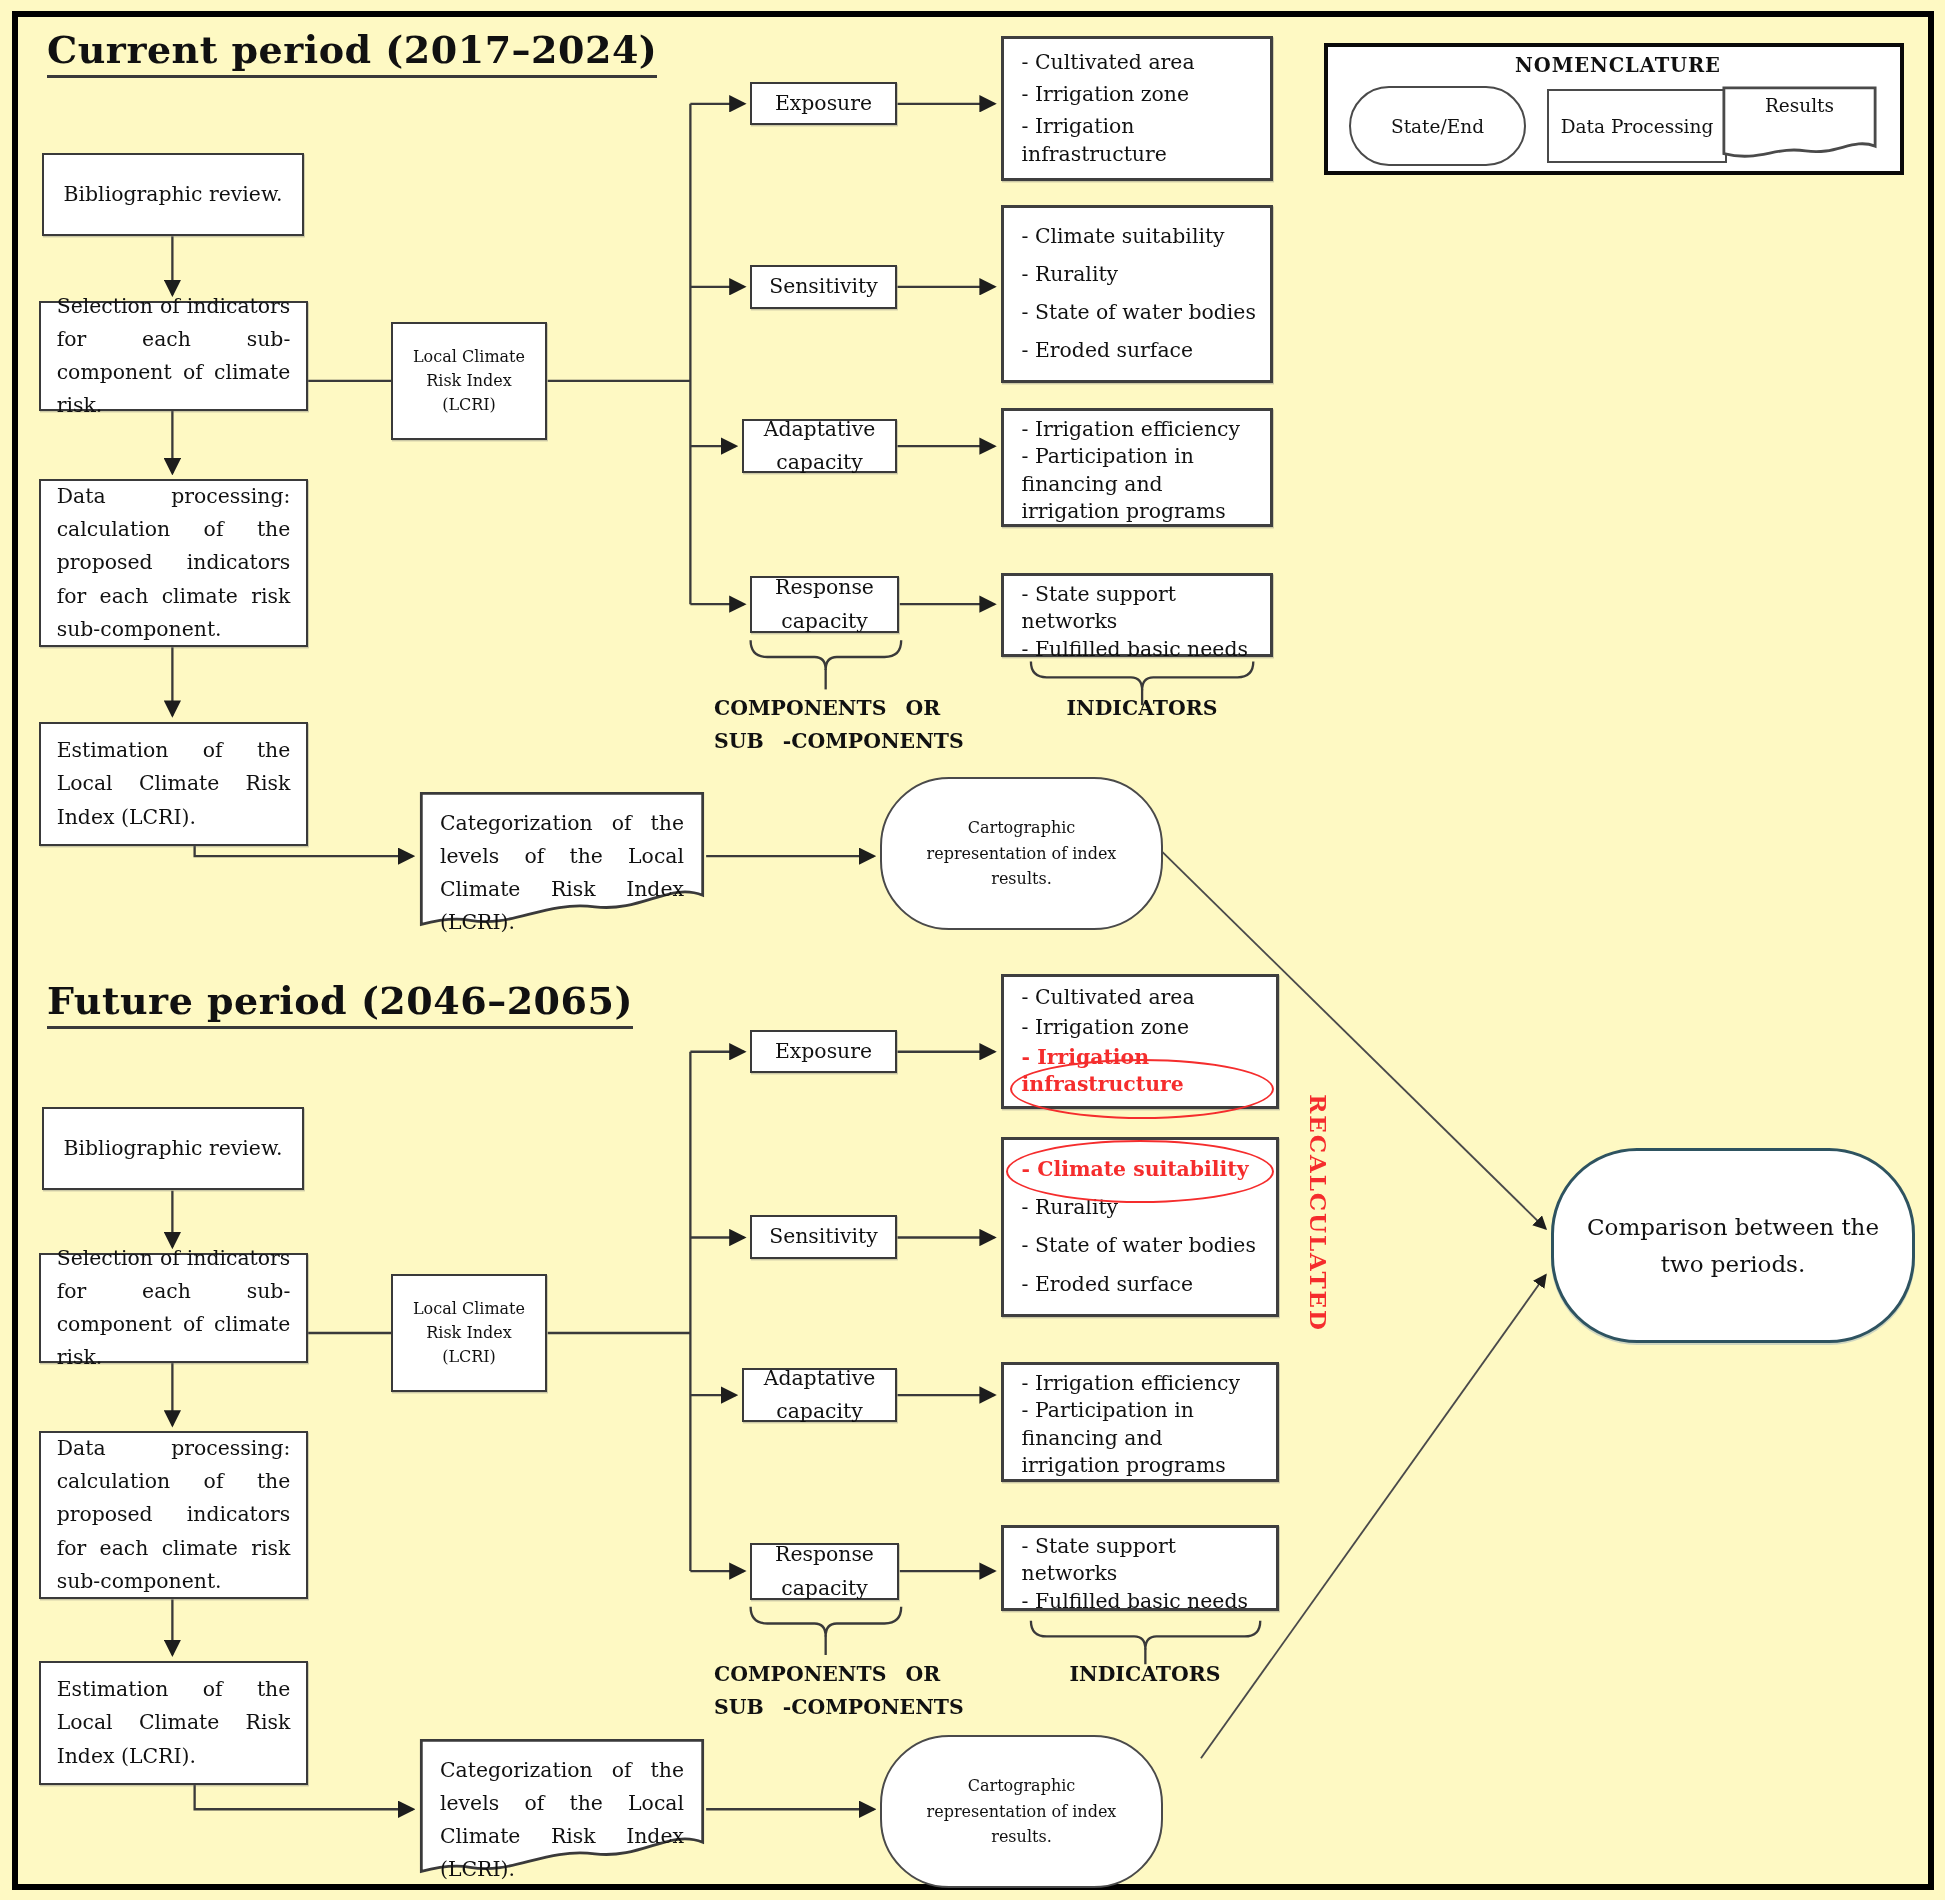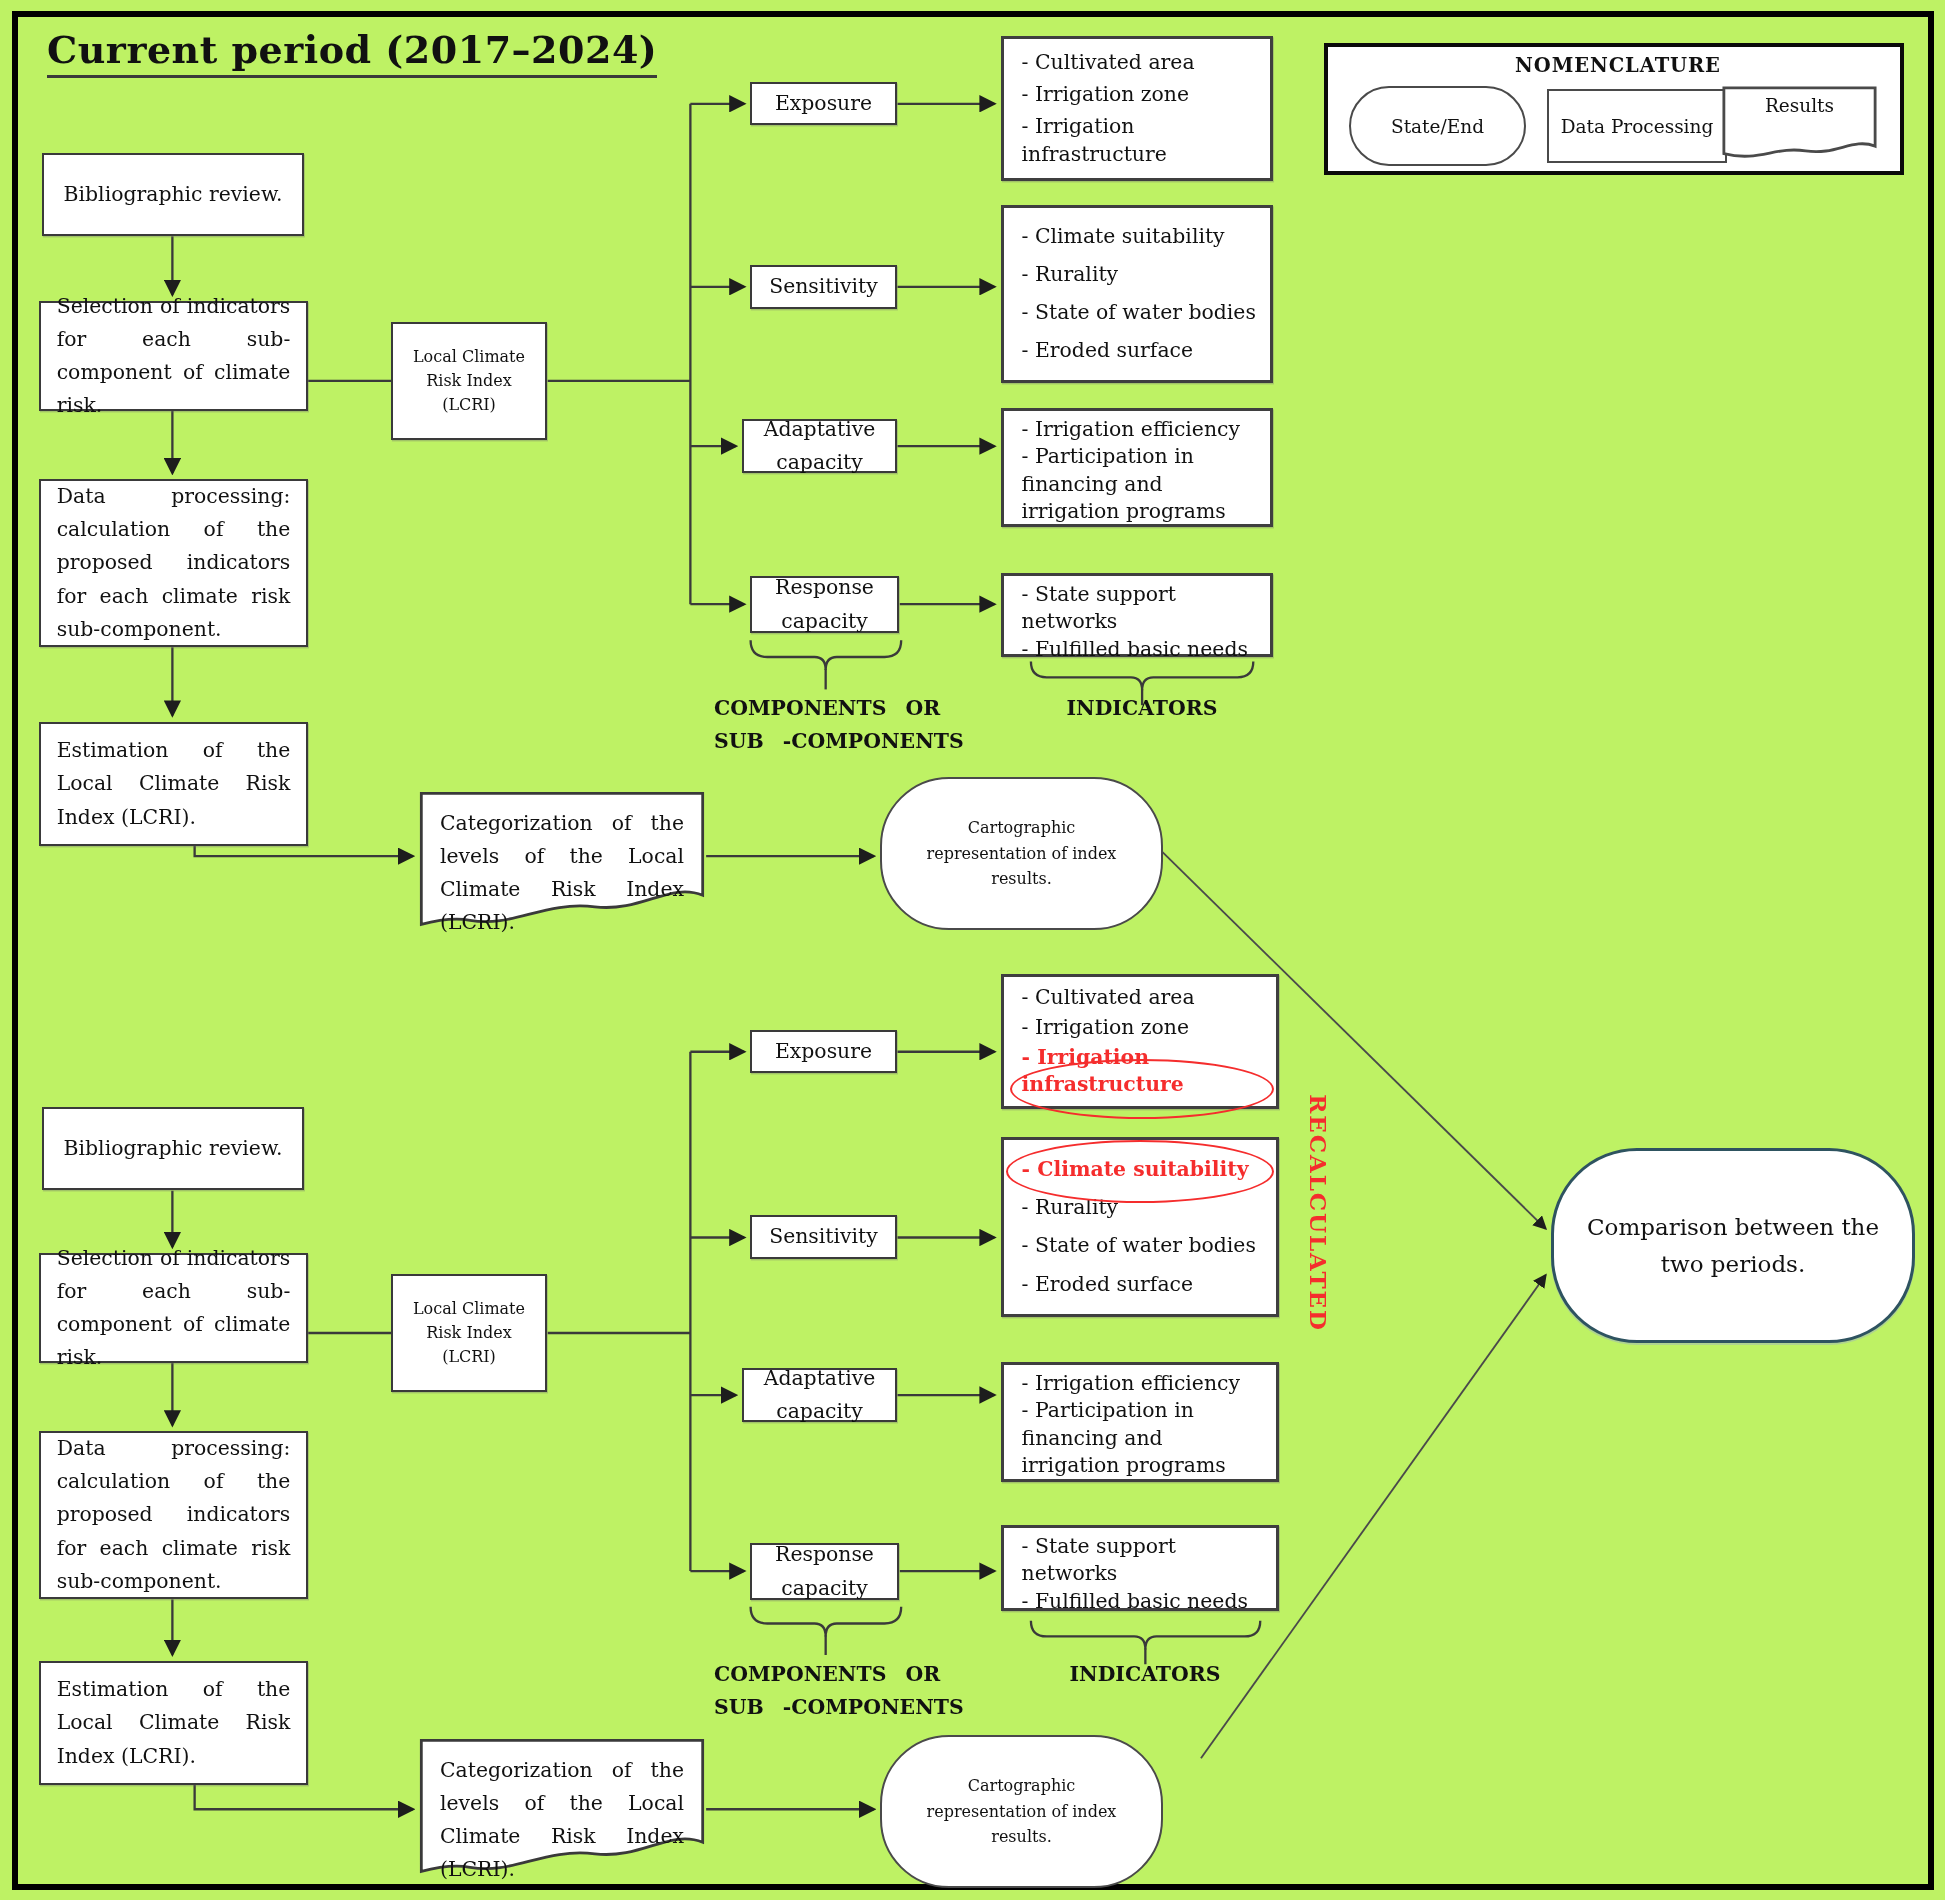--- a/index.html
+++ b/index.html
@@ -1,16 +1,16 @@
 <!DOCTYPE html>
 <html style="font-size:7.4px"><head>
 <meta charset="utf-8">
 <style>
   html,body{margin:0;padding:0;background:#ffffff;}
-  #page{position:relative;width:1946px;height:1901px;background:#bef264;
+  #page{position:relative;width:1946px;height:1901px;background:#fef9c3;
         font-family:"DejaVu Serif","Liberation Serif",serif;color:#111;overflow:hidden;}
   .frame{position:absolute;left:12px;top:11px;right:12px;bottom:11px;border:6px solid #000;}
   .box{position:absolute;background:#fff;border:2.8px solid #3a3a3a;box-sizing:border-box;
        display:flex;align-items:center;box-shadow:0.9px 1.4px 0 rgba(110,110,110,.35);}
   .center{justify-content:center;text-align:center;}
   .justify{text-align:justify;}
   .pad{padding:11px 15.7px;}
   .fs44{font-size:20.4px;line-height:1.62;}
   .fs42{font-size:16px;line-height:1.5;}
   .title{position:absolute;font-size:38px;font-weight:bold;letter-spacing:0.5px;
@@ -162,20 +162,21 @@
 
   <div class="doc-wrap" style="left:419px;top:791px;width:286px;height:139px;">
     <svg viewBox="0 0 615 300" preserveAspectRatio="none">
       <path d="M5,5 H610 V225 C540,196 480,262 378,250 C268,237 200,296 110,279 C72,272 38,279 5,288 Z" fill="#ffffff" stroke="#3a3a3a" stroke-width="6"></path>
     </svg>
     <div class="doc-text">Categorization of the levels of the Local Climate Risk Index (LCRI).</div>
   </div>
 
   <div class="rounded" style="left:880px;top:777px;width:283px;height:153px;border-radius:69px;padding:0 26px;">Cartographic representation of index results.</div>
 
+  <div class="title" style="left:47px;top:978px;">Future period (2046–2065)</div>
 
   <div class="box center fs44" style="left:42px;top:1107px;width:262px;height:83px;">Bibliographic review.</div>
   <div class="box justify fs44 pad" style="left:39px;top:1253px;width:269px;height:110px;">Selection of indicators for each sub-component of climate risk.</div>
   <div class="box justify fs44 pad" style="left:39px;top:1431px;width:269px;height:168px;">Data processing: calculation of the proposed indicators for each climate risk sub-component.</div>
   <div class="box justify fs44 pad" style="left:39px;top:1661px;width:269px;height:124px;">Estimation of the Local Climate Risk Index (LCRI).</div>
   <div class="box center fs42" style="left:391px;top:1274px;width:156px;height:118px;padding:0 13px;">Local Climate Risk Index (LCRI)</div>
 
   <div class="box center fs44" style="left:750px;top:1030px;width:147px;height:43px;">Exposure</div>
   <div class="box center fs44" style="left:750px;top:1215px;width:147px;height:44px;">Sensitivity</div>
   <div class="box center fs44" style="left:742px;top:1368px;width:155px;height:54px;padding:0 14px;">Adaptative capacity</div>

